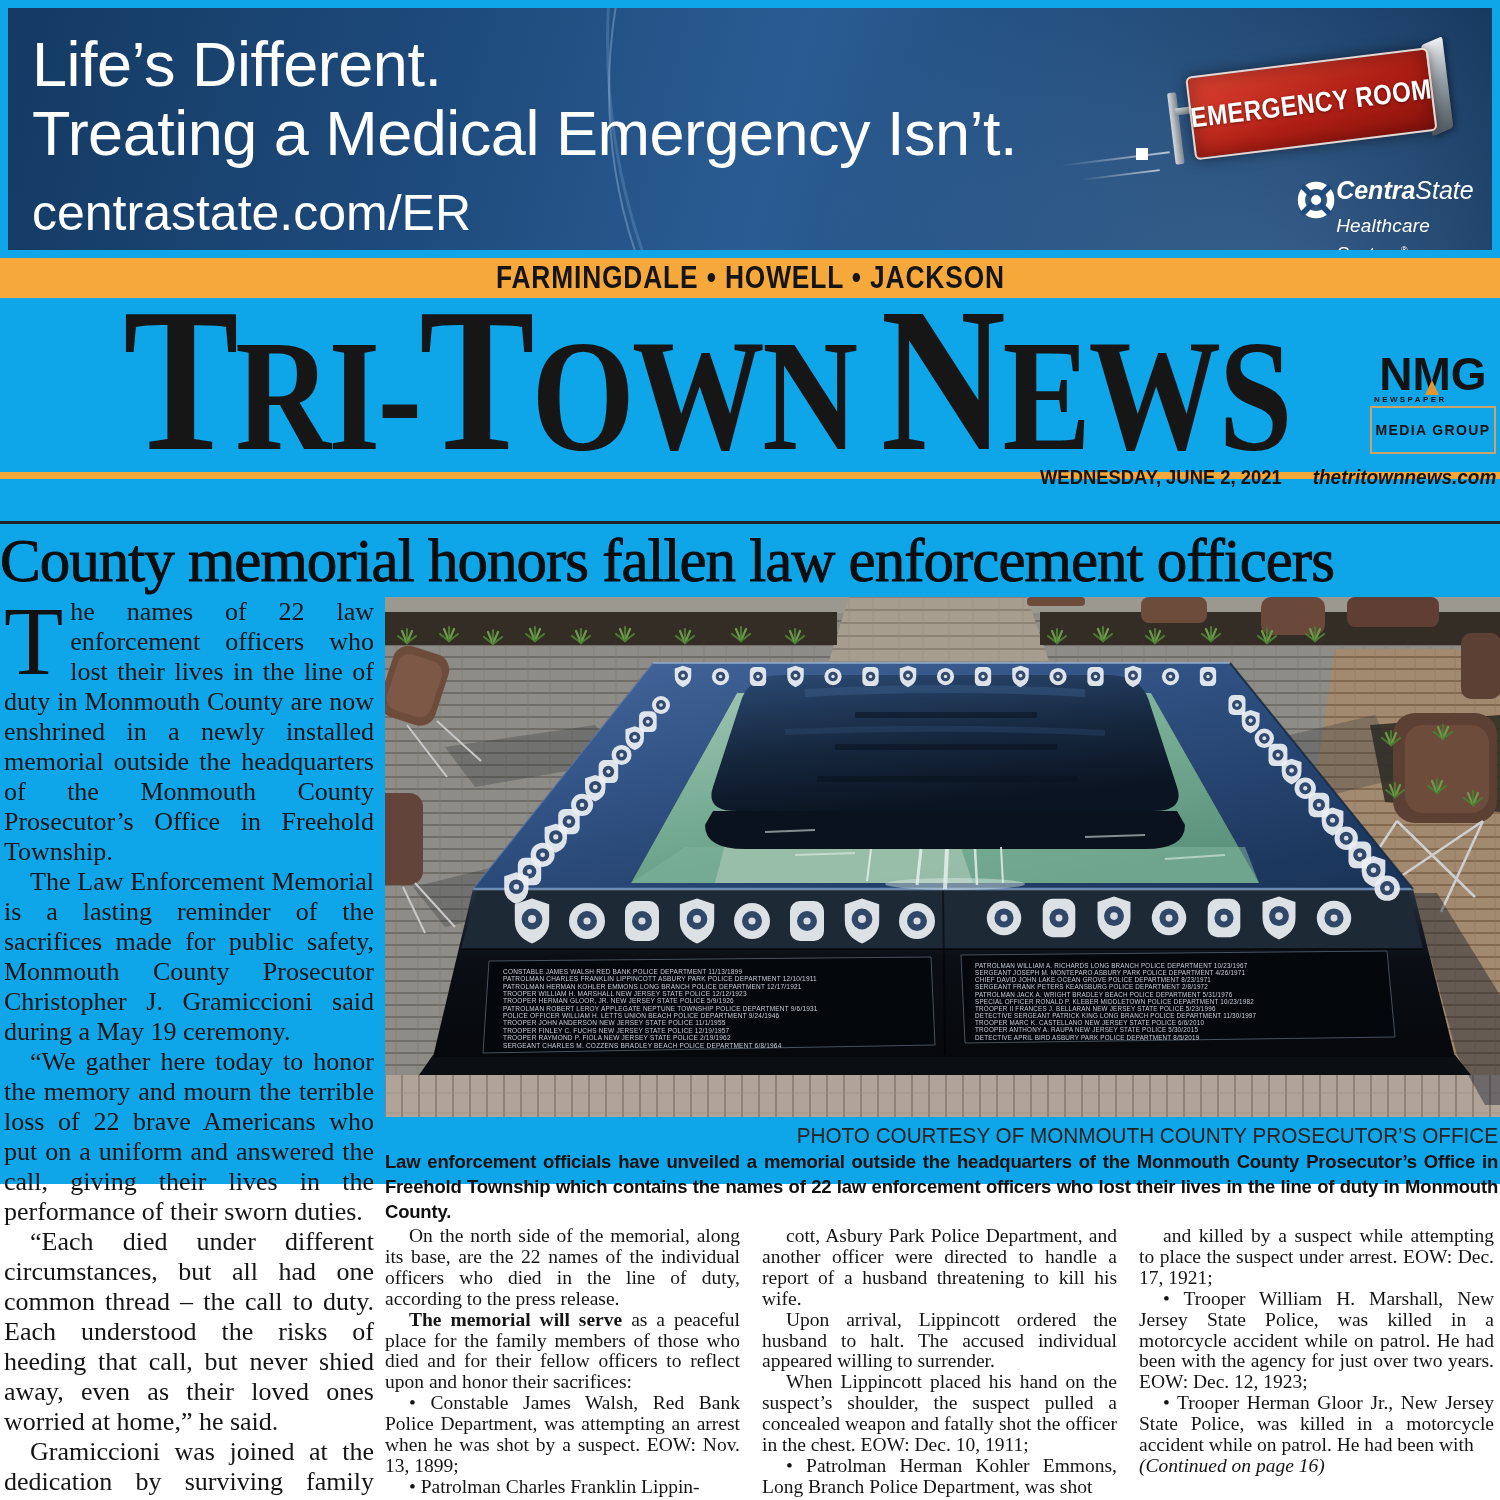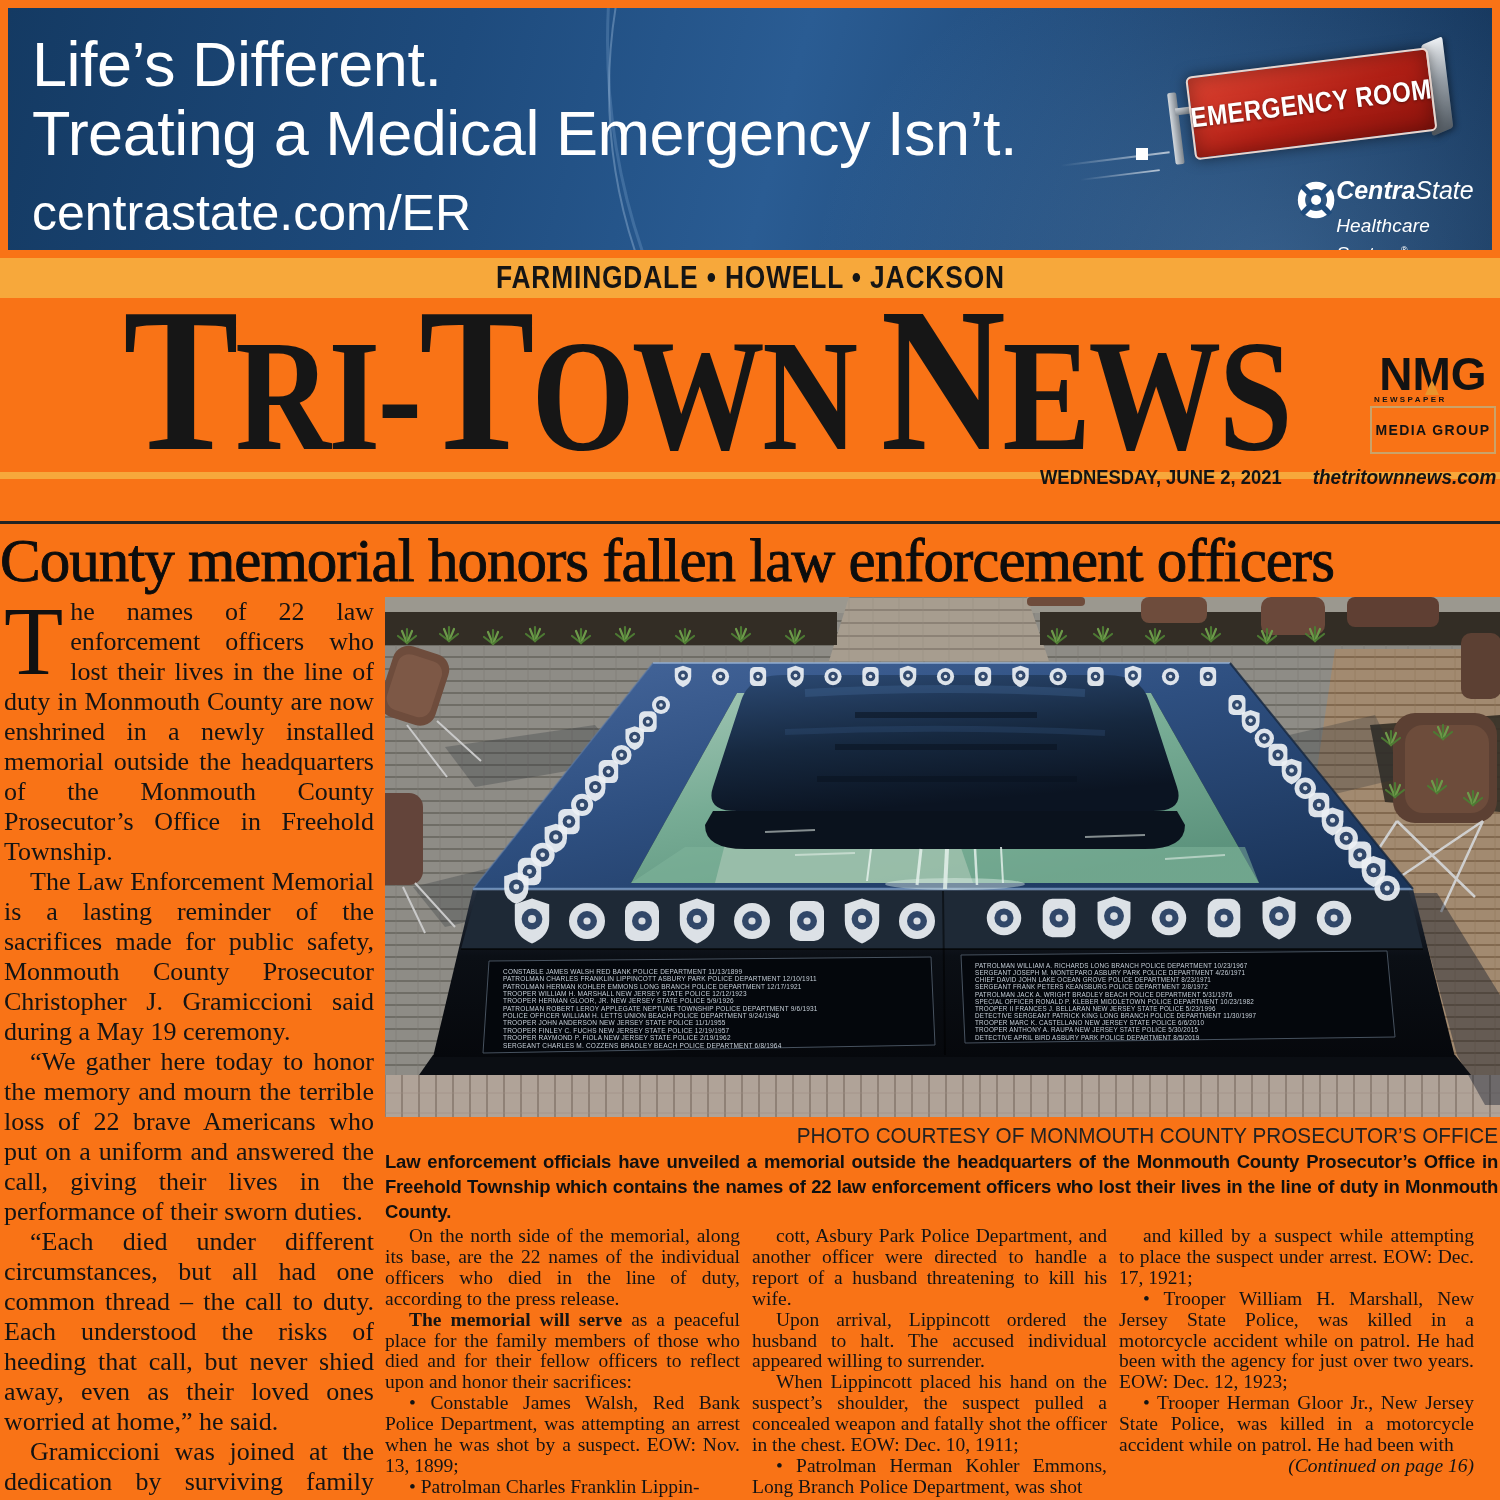--- a/index.html
+++ b/index.html
@@ -1,17 +1,17 @@
 <!DOCTYPE html>
 <html><head>
 <meta charset="utf-8">
 <style>
   html,body{margin:0;padding:0;}
   body{width:1500px;height:1500px;overflow:hidden;background:#fff;font-family:"Liberation Sans",sans-serif;color:#141414;}
-  #page{position:relative;width:1500px;height:1500px;background:#f97316;}
+  #page{position:relative;width:1500px;height:1184px;background:#0ea5e9;}
   .abs{position:absolute;}
 
   
   #ad{left:8px;top:8px;width:1484px;height:242px;background:linear-gradient(105deg,#143a63,#1e4b7d 30%,#2a5c93 52%,#1d4470 78%,#123257);overflow:hidden;}
   .sw1{position:absolute;right:-140px;top:-430px;width:1020px;height:1020px;border-radius:50%;border:2px solid rgba(190,215,240,.32);}
   .sw2{position:absolute;right:-240px;top:-90px;width:920px;height:720px;border-radius:50%;background:radial-gradient(closest-side,rgba(130,180,230,.28),rgba(130,180,230,0));}
   .sw3{position:absolute;right:-420px;top:-620px;width:1300px;height:1300px;border-radius:50%;border:3px solid rgba(160,195,230,.22);}
   .adline{position:absolute;color:#fff;font-size:63px;letter-spacing:-.5px;white-space:nowrap;}
   #adl1{left:24px;top:20px;}
   #adl2{left:24px;top:89px;}
@@ -70,25 +70,25 @@
 
   
   #photo{left:385px;top:597px;width:1115px;height:520px;background:#8e8c86;overflow:hidden;}
   #photo svg text{font-family:"Liberation Sans",sans-serif;fill:#c6cfd8;letter-spacing:.2px;}
 
   #credit{left:385px;top:1123px;width:1113px;text-align:right;font-size:22px;color:#222;}
   .crin{display:inline-block;transform:scaleX(.94);transform-origin:100% 50%;white-space:nowrap;}
   #caption{left:385px;top:1149px;width:1113px;font-size:18.5px;font-weight:700;line-height:25px;text-align:justify;color:#101010;letter-spacing:-.2px;}
 
   
-  #bcols{left:385px;top:1226px;width:1115px;display:flex;gap:12px;}
+  #bcols{left:385px;top:1226px;width:1115px;display:flex;gap:22px;}
   .bcol{width:355px;font-family:"Liberation Serif",serif;font-size:19.5px;line-height:20.9px;text-align:justify;color:#141414;}
   .bcol p{margin:0;text-indent:24px;}
   .blead{font-weight:700;}
-  .cont{text-align:right;font-style:italic;margin-top:26px;text-indent:0 !important;}
+  .cont{text-align:left;font-style:italic;margin-top:26px;text-indent:0 !important;}
 </style>
 </head>
 <body>
 
 <div id="page">
 
   <div class="abs" id="ad">
     <div class="sw3"></div>
     <div class="sw2"></div>
     <div class="sw1"></div>

